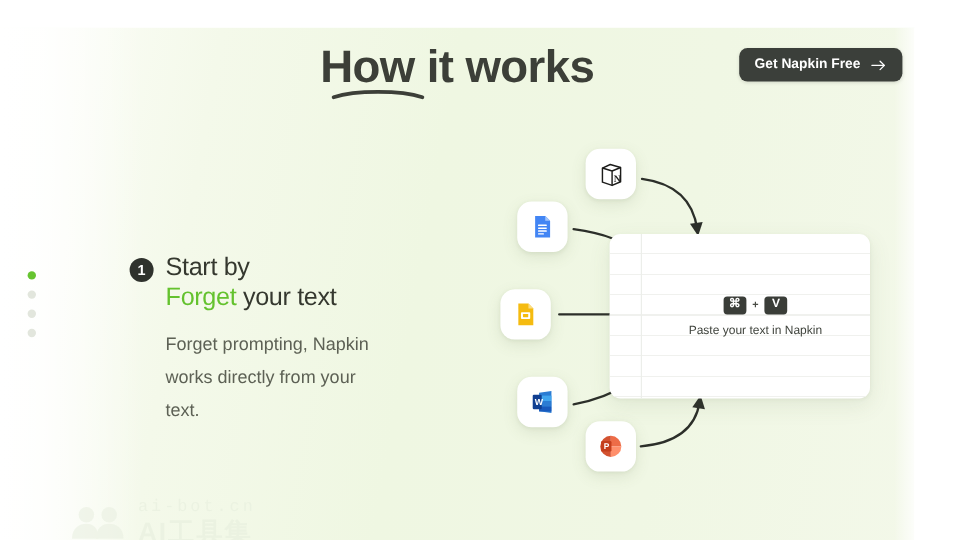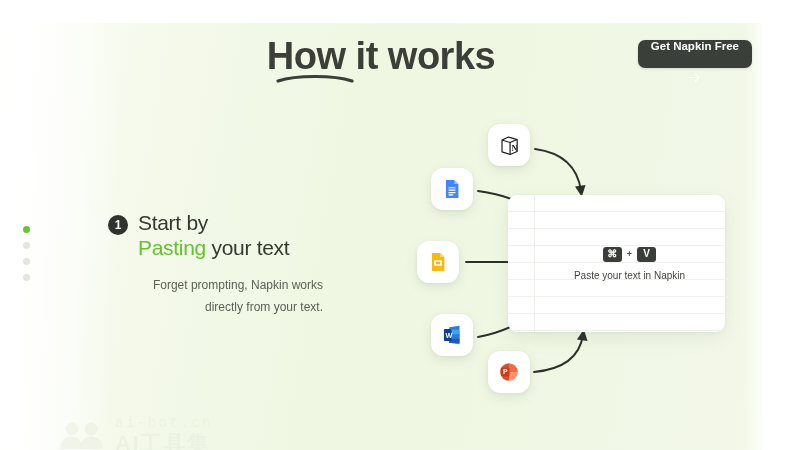--- a/index.html
+++ b/index.html
@@ -90,30 +90,29 @@
 
   
   .cta-button {
     position: absolute;
     right: 48px;
     top: 17px;
     height: 28px;
     padding: 0 13px;
     display: flex;
     align-items: center;
-    gap: 21px;
+    gap: 9px;
     background: #3b3f3a;
     color: #ffffff;
     border-radius: 7px;
     font-size: 11.5px;
     font-weight: 600;
     white-space: nowrap;
     cursor: pointer;
     box-shadow: 0 1px 3px rgba(0,0,0,0.12);
-    flex-direction: column;
   }
   .cta-arrow { display: flex; align-items: center; }
 
   
   .dots {
     position: absolute;
     left: 23px;
     top: 203px;
     display: flex;
     flex-direction: column;
@@ -158,25 +157,24 @@
     font-size: 21px;
     font-weight: 400;
     line-height: 1.18;
     color: #35382f;
     letter-spacing: -0.3px;
   }
   .accent { color: #64c22e; }
   .step-sub {
     margin-top: 13px;
     margin-left: 30px;
-    font-size: 12px;
+    font-size: 15px;
     line-height: 1.85;
     color: #5d6155;
     max-width: 185px;
-    text-align: right;
   }
 
   
   .note-card {
     position: absolute;
     left: 508px;
     top: 172px;
     width: 217px;
     height: 137px;
     background: #ffffff;
@@ -327,21 +325,21 @@
     <div class="dot"></div>
     <div class="dot"></div>
     <div class="dot"></div>
   </div>
 
   <div class="step-block">
     <div class="step-head">
       <div class="step-num">1</div>
       <div class="step-heading">
         <span>Start by</span><br>
-        <span class="accent">Pasting</span><span> your text</span>
+        <span class="accent">Forget</span><span> your text</span>
       </div>
     </div>
     <div class="step-sub">Forget prompting, Napkin works directly from your text.</div>
   </div>
 
   <svg class="arrows" viewBox="0 0 762 450">
     <defs>
       <marker id="ah" markerWidth="7" markerHeight="7" refX="3.2" refY="3.2" orient="auto">
         <path d="M0.4,0.4 L6.2,3.2 L0.4,6 Z" fill="#2c2f2a"></path>
       </marker>

